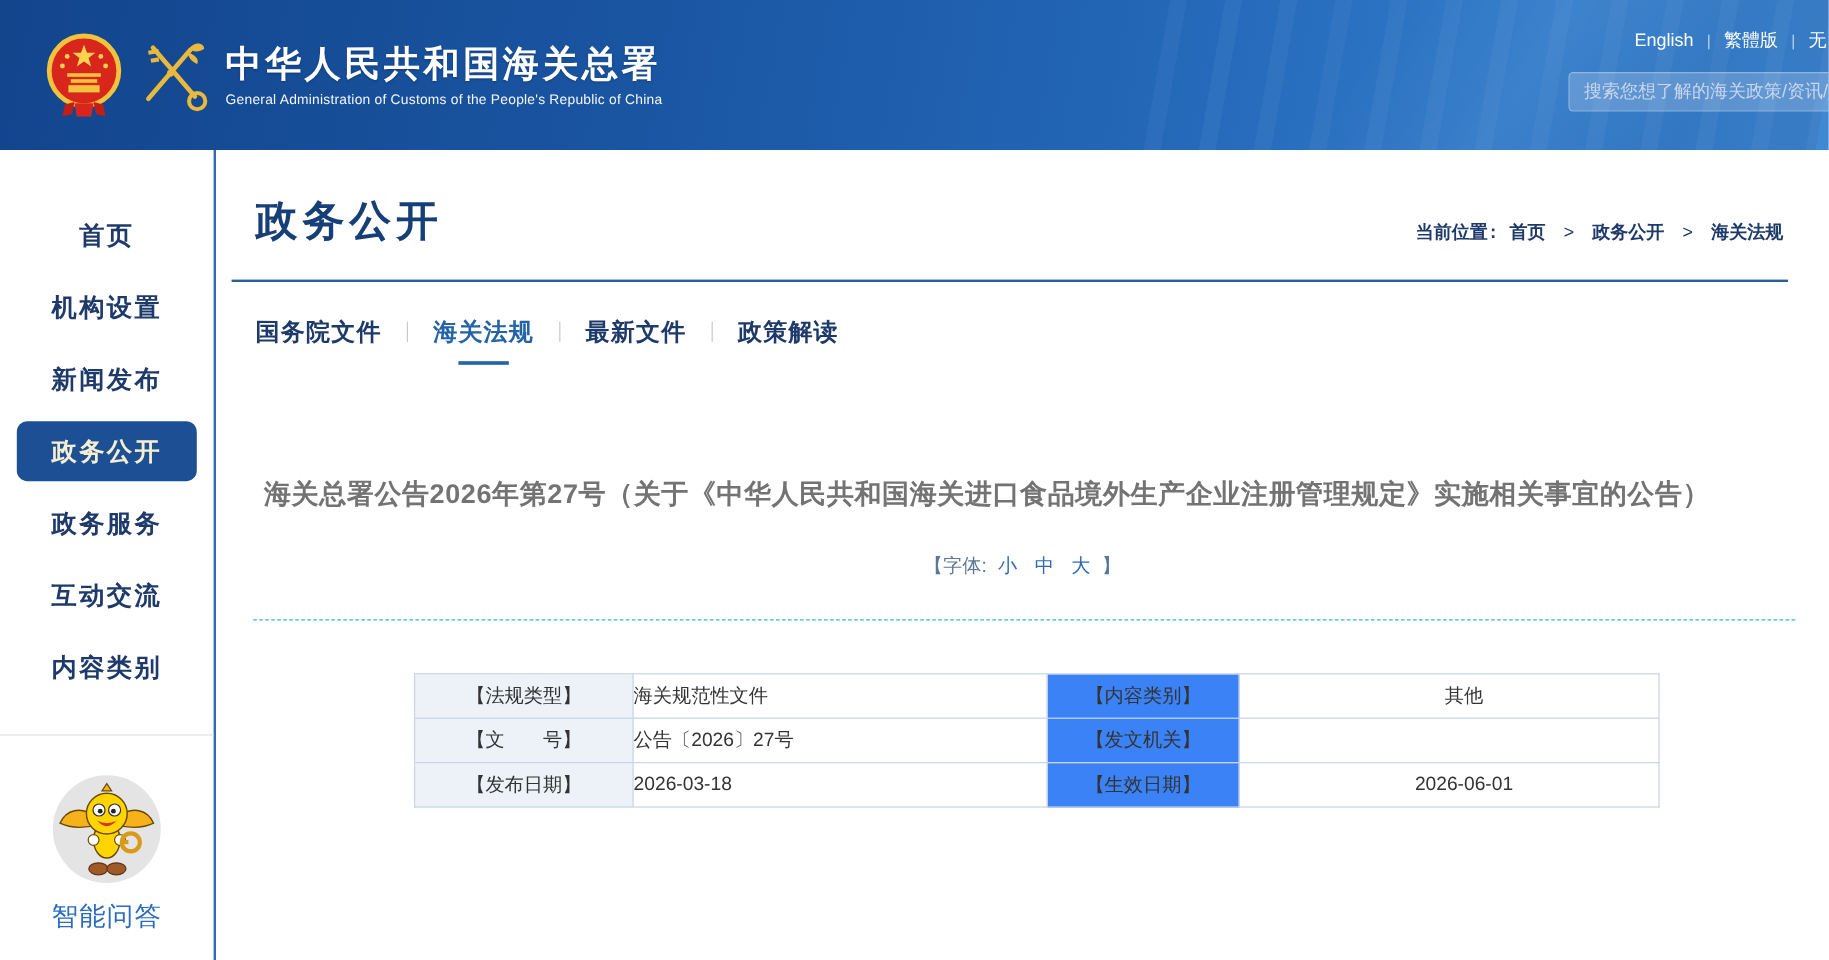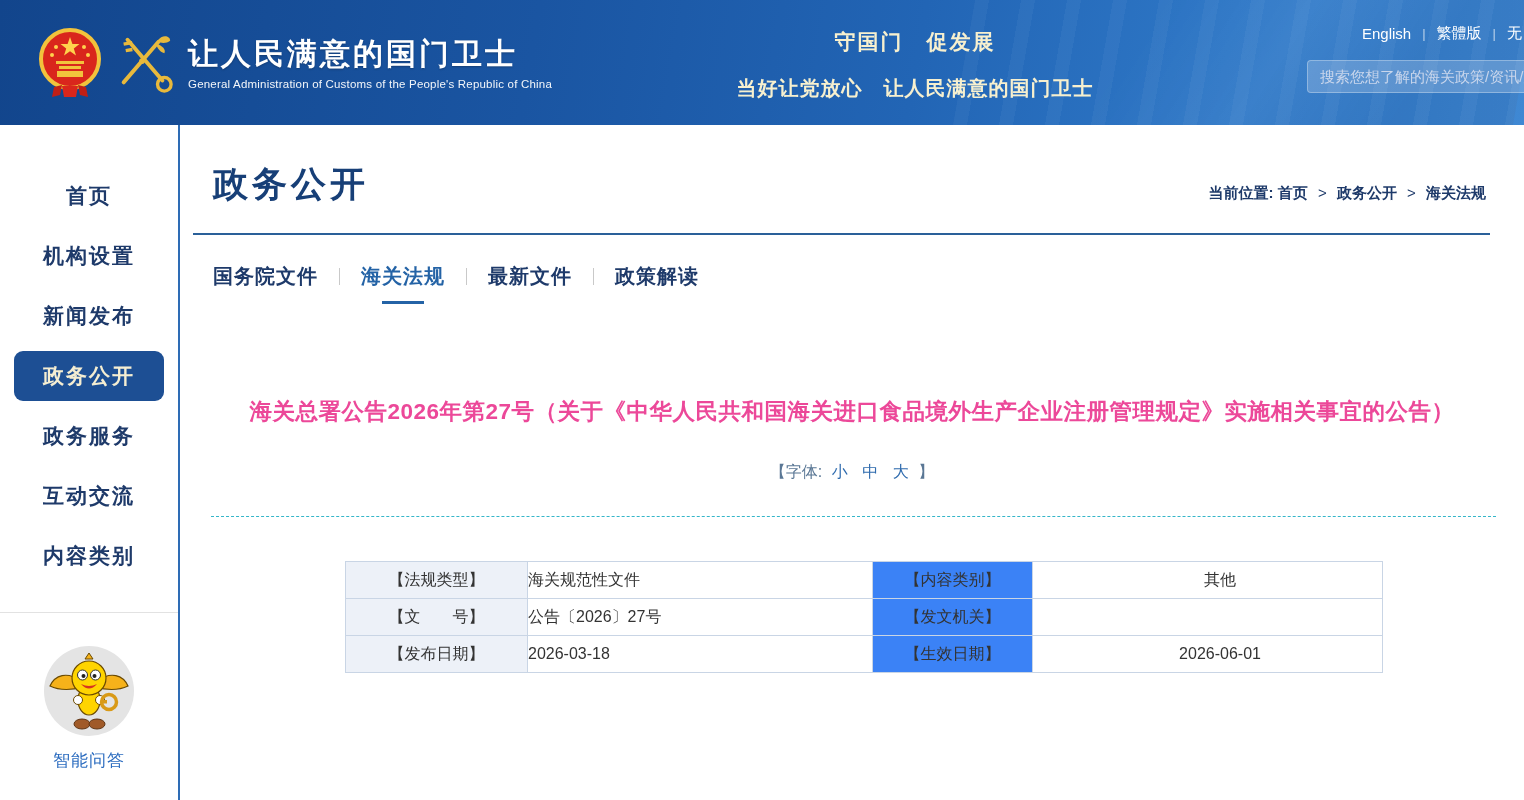--- a/index.html
+++ b/index.html
@@ -54,41 +54,41 @@
   .sidebar { position:absolute; left:0; top:125px; width:180px; height:675px;
              border-right:2px solid #2e6cb5; background:#fff; }
   .nav { padding-top:46px; }
   .nav-item { width:178px; height:50px; margin-bottom:10px; display:flex; align-items:center; justify-content:center;
               font-size:21px; font-weight:bold; color:#1e3a6a; letter-spacing:2px; cursor:pointer;
               font-family:"Liberation Serif","DejaVu Serif",serif; }
   .nav-item.active { width:150px; margin-left:14px; background:#1d4f94; border-radius:9px; color:#f5eed2; }
   .side-divider { margin-top:31px; border-top:1px solid #e2e2e2; width:178px; }
   .mascot-wrap { margin-top:32px; text-align:center; cursor:pointer; }
   .mascot-circle { width:92px; height:92px; margin:0 auto; }
-  .mascot-label { margin-top:12px; font-size:17px; color:#2a6bbf; letter-spacing:1px; }
+  .mascot-label { margin-top:12px; font-size:22px; color:#2a6bbf; letter-spacing:1px; }
 
   
   .main { position:absolute; left:180px; top:125px; width:1344px; height:675px; background:#fff; }
   .page-head { position:relative; margin:0 34px 0 13px; height:110px; border-bottom:2px solid #2a6099; }
   .page-title { position:absolute; left:20px; top:36px; font-size:35px; font-weight:bold; color:#173f77;
                 letter-spacing:4px; font-family:"Liberation Serif","DejaVu Serif",serif; }
   .breadcrumb { position:absolute; right:4px; bottom:30px; font-size:15px; font-weight:bold; color:#1e3a6a;
-                font-family:Liberation Sans, sans-serif; }
+                font-family:Liberation Mono, monospace; }
   .breadcrumb a { color:#1e3a6a; text-decoration:none; }
   .crumb-sep { margin:0 6px; font-weight:normal; }
 
   .tabs { display:flex; align-items:center; margin:26px 0 0 33px; height:30px;
           font-family:"Liberation Serif","DejaVu Serif",serif; }
   .tab { position:relative; font-size:20px; font-weight:bold; color:#1e3a6a; cursor:pointer; letter-spacing:1px; }
   .tab.active { color:#2463a6; }
   .tab-underline { position:absolute; left:50%; margin-left:-21px; bottom:-14px; width:42px; height:3px; background:#2463a6; }
   .tab-sep { width:1px; height:17px; background:#c9c9c9; margin:0 21px; }
 
-  .article-title { margin:104px auto 0; width:1264px; text-align:center;
-                   font-size:22.5px; font-weight:bold; color:#ec4899; line-height:33px; letter-spacing:.5px; }
+  .article-title { margin:104px auto 0; width:1264px; 
+                   font-size:22.5px; font-weight:bold; color:#737373; line-height:33px; letter-spacing:.5px; }
 
   .font-bar { margin-top:34px; text-align:center; font-size:16px; color:#5a7795; }
   .font-bar a { color:#2f6bae; text-decoration:none; margin:0 5px; }
 
   .dashed-rule { margin:33px 28px 0 31px; border-top:1px dashed #35b6c9; height:0; }
 
   table.meta { margin:44px 0 0 165px; border-collapse:collapse; table-layout:fixed; width:1020px; }
   table.meta td { border:1px solid #c9d5e5; height:37px; font-size:16px; color:#333; vertical-align:middle; }
   td.lab  { width:182px; background:#edf1f8; text-align:center; }
   td.lab2 { width:160px; background:#3b82f6; text-align:center; }
@@ -128,29 +128,25 @@
         <g fill="#e8b93c">
           <rect x="12" y="10" width="9" height="3.5" transform="rotate(-10 16 12)"></rect>
           <rect x="14" y="17" width="7" height="3.5" transform="rotate(-10 17 18)"></rect>
           <path d="M47 9 C52 2 60 4 60 9 C56 12 50 12 47 9 Z"></path>
           <path d="M46 12 C52 14 56 18 54 22 C49 20 46 16 46 12 Z"></path>
           <circle cx="31" cy="30" r="3"></circle>
         </g>
       </svg>
     </span>
     <span class="brand-text">
-      <div class="brand-title">让人民满意的国门卫士</div>
+      <div class="brand-title">中华人民共和国海关总署</div>
       <div class="brand-sub">General Administration of Customs of the People's Republic of China</div>
     </span>
   </div>
 
-  <div class="slogans">
-    <div class="slogan1">守国门　促发展</div>
-    <div class="slogan2">当好让党放心　让人民满意的国门卫士</div>
-  </div>
 
   <div class="lang-bar">
     <a href="#">English</a>
     <span class="lang-sep">|</span>
     <a href="#">繁體版</a>
     <span class="lang-sep">|</span>
     <a href="#">无</a>
   </div>
 
   <div class="search-box">

